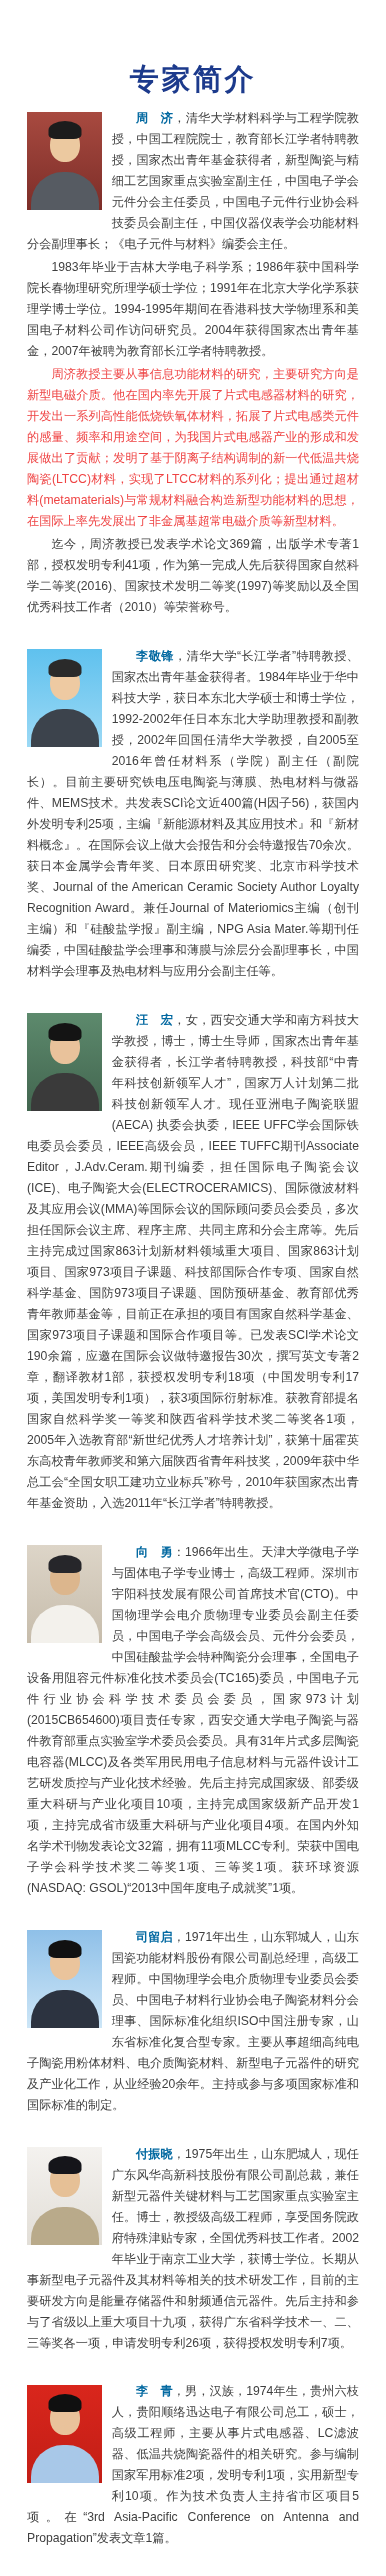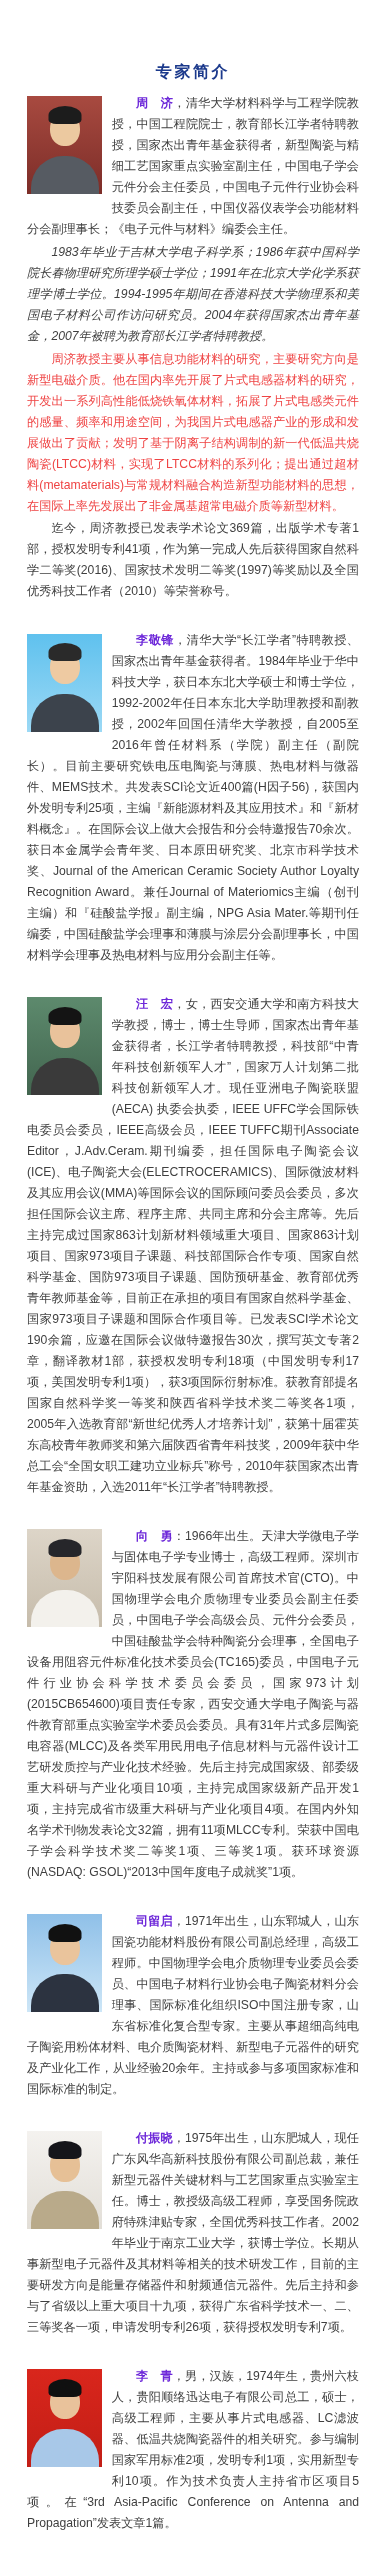--- a/index.html
+++ b/index.html
@@ -6,21 +6,21 @@
   body {
     width: 386px;
     min-height: 2576px;
     background: #ffffff;
     font-family: "Liberation Sans", "DejaVu Sans", sans-serif;
   }
   .page { padding: 62px 27px 39px 27px; box-sizing: border-box; }
   .title {
     margin: 0 0 11.6px 0;
     text-align: center;
-    font-size: 16px;
+    font-size: 29px;
     font-weight: bold;
     letter-spacing: 2.6px;
     line-height: 1.2;
   }
   .expert { margin-top: 26px; }
   .expert:first-of-type { margin-top: 9px; }
   .expert::after { content: ""; display: block; clear: both; }
   .photo {
     position: relative;
     float: left;
@@ -42,36 +42,36 @@
     width: 68px; height: 43px; border-radius: 32px 32px 0 0;
   }
   .para {
     margin: 0 0 1.9px 0;
     font-size: 12.2px;
     line-height: 21px;
     text-align: justify;
     text-indent: 2em;
     color: #3f3f3f;
   }
-  .name { font-weight: bold; color: #6d28d9; }
+  .name { font-weight: bold; color: #0369a1; }
 </style>
 </head>
 <body style="background: rgb(255, 255, 255);">
 
 <div class="page">
   <h1 class="title" style="color: rgb(28, 58, 140);">专家简介</h1>
   <div id="experts">
   <section class="expert">
     <div class="photo" title="man-in-dark-suit-glasses-bookshelf-background" style="background: linear-gradient(rgb(168, 74, 64), rgb(124, 45, 40));">
       <span class="head" style="background: rgb(236, 201, 160);"></span>
       <span class="hair" style="background: rgb(28, 28, 28);"></span>
       <span class="torso" style="background: rgb(86, 91, 98);"></span>
     </div>
     <p class="para lead" style="color: rgb(63, 63, 63);"><span class="name">周　济</span><span class="suffix">，</span><span class="intro">清华大学材料科学与工程学院教授，中国工程院院士，教育部长江学者特聘教授，国家杰出青年基金获得者，新型陶瓷与精细工艺国家重点实验室副主任，中国电子学会元件分会主任委员，中国电子元件行业协会科技委员会副主任，中国仪器仪表学会功能材料分会副理事长；《电子元件与材料》编委会主任。</span></p>
-  <p class="para" style="color: rgb(63, 63, 63); font-style: italic;">1983年毕业于吉林大学电子科学系；1986年获中国科学院长春物理研究所理学硕士学位；1991年在北京大学化学系获理学博士学位。1994-1995年期间在香港科技大学物理系和美国电子材料公司作访问研究员。2004年获得国家杰出青年基金，2007年被聘为教育部长江学者特聘教授。</p>
+  <p class="para" style="color: rgb(63, 63, 63);">1983年毕业于吉林大学电子科学系；1986年获中国科学院长春物理研究所理学硕士学位；1991年在北京大学化学系获理学博士学位。1994-1995年期间在香港科技大学物理系和美国电子材料公司作访问研究员。2004年获得国家杰出青年基金，2007年被聘为教育部长江学者特聘教授。</p>
         <p class="para" style="color: #ef4444;">周济教授主要从事信息功能材料的研究，主要研究方向是新型电磁介质。他在国内率先开展了片式电感器材料的研究，开发出一系列高性能低烧铁氧体材料，拓展了片式电感类元件的感量、频率和用途空间，为我国片式电感器产业的形成和发展做出了贡献；发明了基于阴离子结构调制的新一代低温共烧陶瓷(LTCC)材料，实现了LTCC材料的系列化；提出通过超材料(metamaterials)与常规材料融合构造新型功能材料的思想，在国际上率先发展出了非金属基超常电磁介质等新型材料。</p>
         <p class="para" style="color: rgb(63, 63, 63);">迄今，周济教授已发表学术论文369篇，出版学术专著1部，授权发明专利41项，作为第一完成人先后获得国家自然科学二等奖(2016)、国家技术发明二等奖(1997)等奖励以及全国优秀科技工作者（2010）等荣誉称号。</p>
       </section>
 
   <section class="expert">
     <div class="photo" title="man-with-glasses-dark-suit-light-blue-background" style="background: linear-gradient(rgb(95, 193, 238), rgb(156, 217, 245));">
       <span class="head" style="background: rgb(238, 202, 162);"></span>
       <span class="hair" style="background: rgb(42, 42, 42);"></span>
       <span class="torso" style="background: rgb(60, 67, 76);"></span>
     </div>

